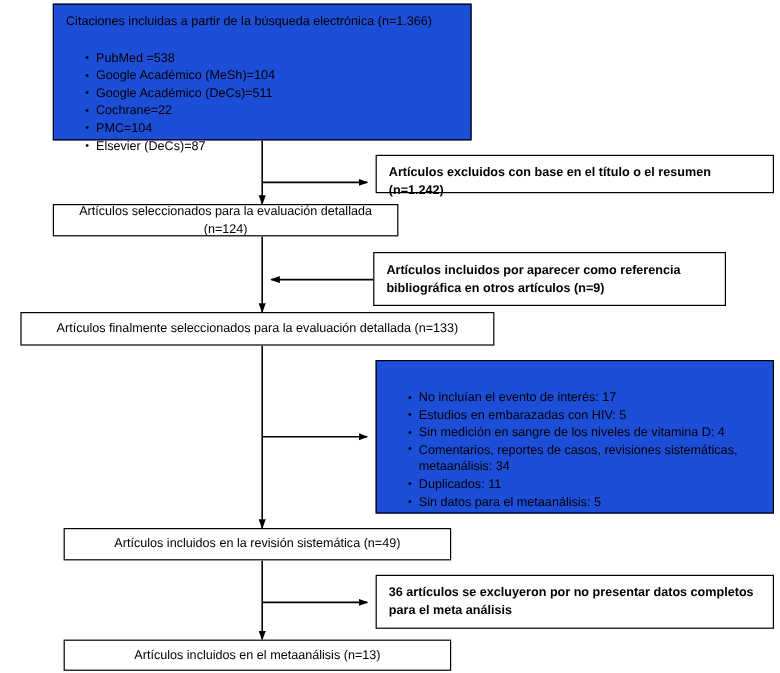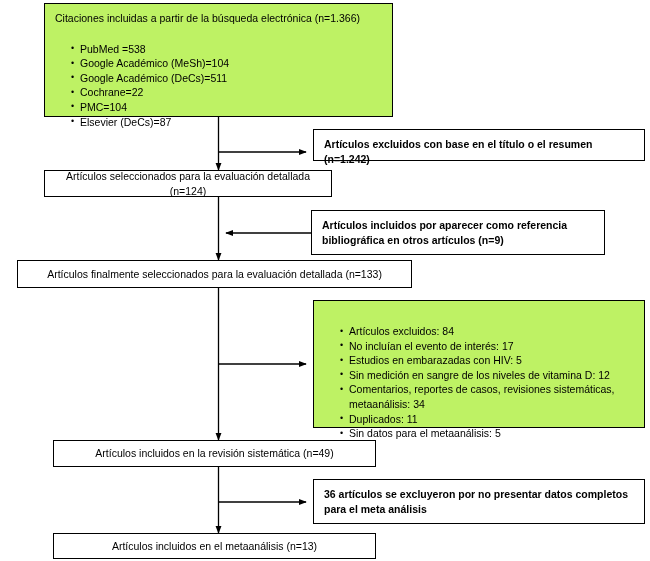--- a/index.html
+++ b/index.html
@@ -40,21 +40,21 @@
   }
   .box.left {
     padding: 7px 8px 6px 10px;
     text-align: left;
     font-weight: bold;
   }
   .bullets {
     position: absolute;
     box-sizing: border-box;
     border: 1px solid #000000;
-    background: #bef264;
+    background: #1d4ed8;
     font-size: 10.5px;
     line-height: 14.6px;
     padding: 7px 8px 6px 10px;
   }
   .bullets .hdr { display: block; margin-bottom: 0px; }
   .bullets ul {
     margin: 16px;
     padding: 0;
     list-style: none;
   }
@@ -133,24 +133,23 @@
 
   <div class="box center" style="left:44px; top:170px; width:288px; height:27px;">Artículos seleccionados para la evaluación detallada (n=124)</div>
 
   <div class="box left" style="left:311px; top:210px; width:294px; height:45px;">Artículos incluidos por aparecer como referencia
 bibliográfica en otros artículos (n=9)</div>
 
   <div class="box center" style="left:17px; top:260px; width:395px; height:28px;text-align:right;">Artículos finalmente seleccionados para la evaluación detallada (n=133)</div>
 
   <div class="bullets" style="left:313px; top:300px; width:332px; height:128px;">
     <ul>
-      <li>Artículos excluidos: 84</li>
       <li>No incluían el evento de interés: 17</li>
       <li>Estudios en embarazadas con HIV: 5</li>
-      <li>Sin medición en sangre de los niveles de vitamina D: 12</li>
+      <li>Sin medición en sangre de los niveles de vitamina D: 4</li>
       <li>Comentarios, reportes de casos, revisiones sistemáticas, metaanálisis: 34</li>
       <li>Duplicados: 11</li>
       <li>Sin datos para el metaanálisis: 5</li>
     </ul>
   </div>
 
   <div class="box center" style="left:53px; top:440px; width:323px; height:27px;">Artículos incluidos en la revisión sistemática (n=49)</div>
 
   <div class="box left" style="left:313px; top:479px; width:332px; height:45px;">36 artículos se excluyeron por no presentar datos completos
 para el meta análisis</div>

